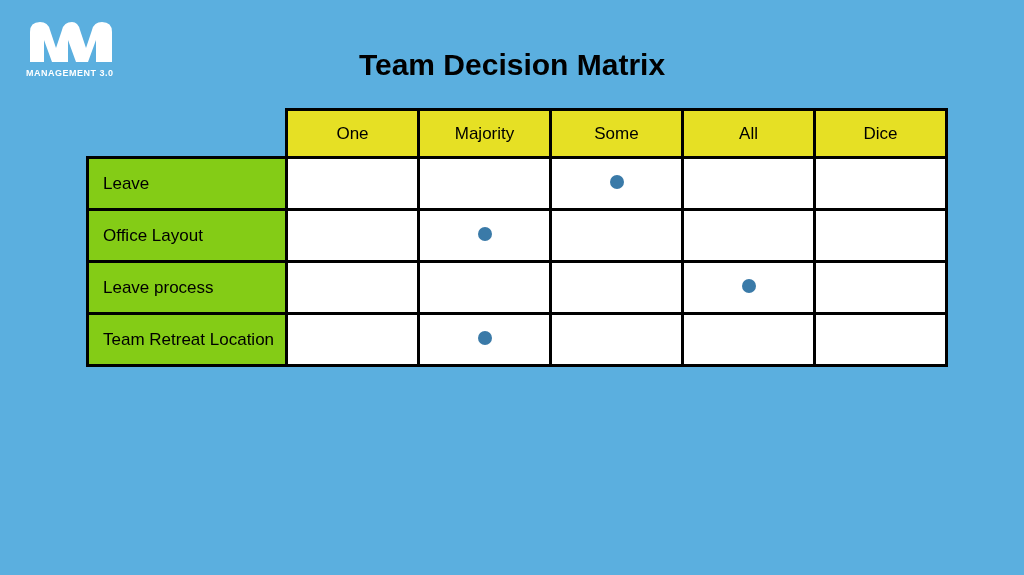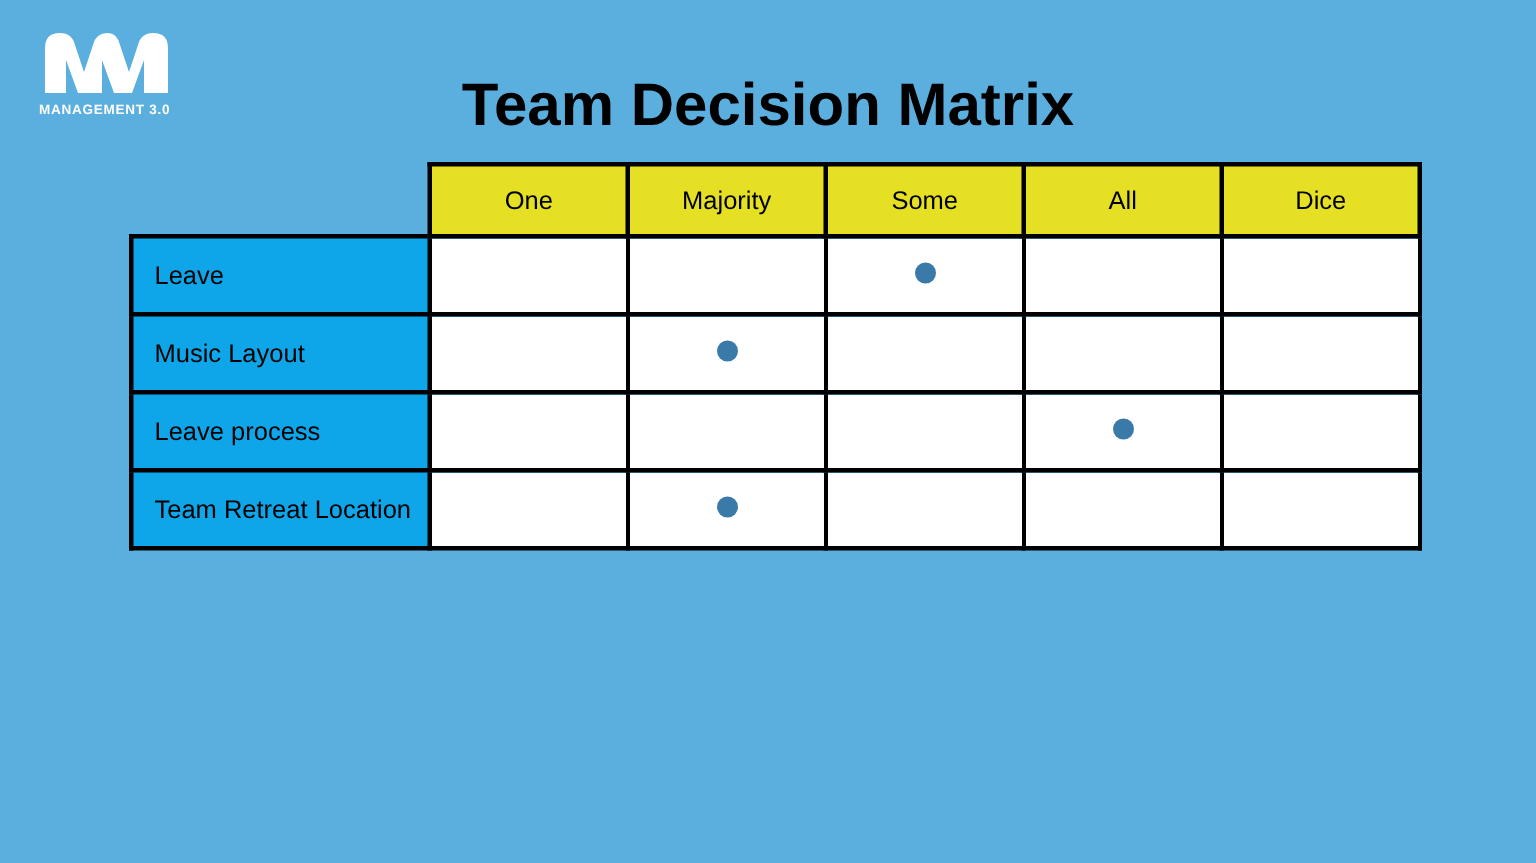--- a/index.html
+++ b/index.html
@@ -25,21 +25,21 @@
       letter-spacing: 0.5px;
       margin-top: 2px;
       font-family: Arial, sans-serif;
     }
     .title {
       position: absolute;
       top: 48px;
       left: 0;
       width: 100%;
       text-align: center;
-      font-size: 40px;
+      font-size: 30px;
       font-weight: 700;
       color: #000000;
     }
     .matrix {
       position: absolute;
       top: 108px;
       left: 86px;
       border-collapse: collapse;
     }
     .matrix td, .matrix th {
@@ -52,21 +52,21 @@
       padding-left: 14px;
     }
     .matrix .col-header {
       background: #e6e024;
       height: 48px;
       text-align: center;
       font-weight: 400;
       padding-left: 0;
     }
     .matrix .row-header {
-      background: #0ea5e9;
+      background: #84cc16;
       width: 199px;
       height: 52px;
     }
     .matrix .blank-corner {
       border: none;
       background: transparent;
     }
     .matrix .cell {
       background: #ffffff;
       width: 132px;
@@ -109,21 +109,21 @@
   <tbody id="matrix-body">
       <tr>
         <td class="row-header">Leave</td>
         <td class="cell"></td>
         <td class="cell"></td>
         <td class="cell"><span class="dot"></span></td>
         <td class="cell"></td>
         <td class="cell"></td>
       </tr>
       <tr>
-        <td class="row-header">Music Layout</td>
+        <td class="row-header">Office Layout</td>
         <td class="cell"></td>
         <td class="cell"><span class="dot"></span></td>
         <td class="cell"></td>
         <td class="cell"></td>
         <td class="cell"></td>
       </tr>
       <tr>
         <td class="row-header">Leave process</td>
         <td class="cell"></td>
         <td class="cell"></td>

